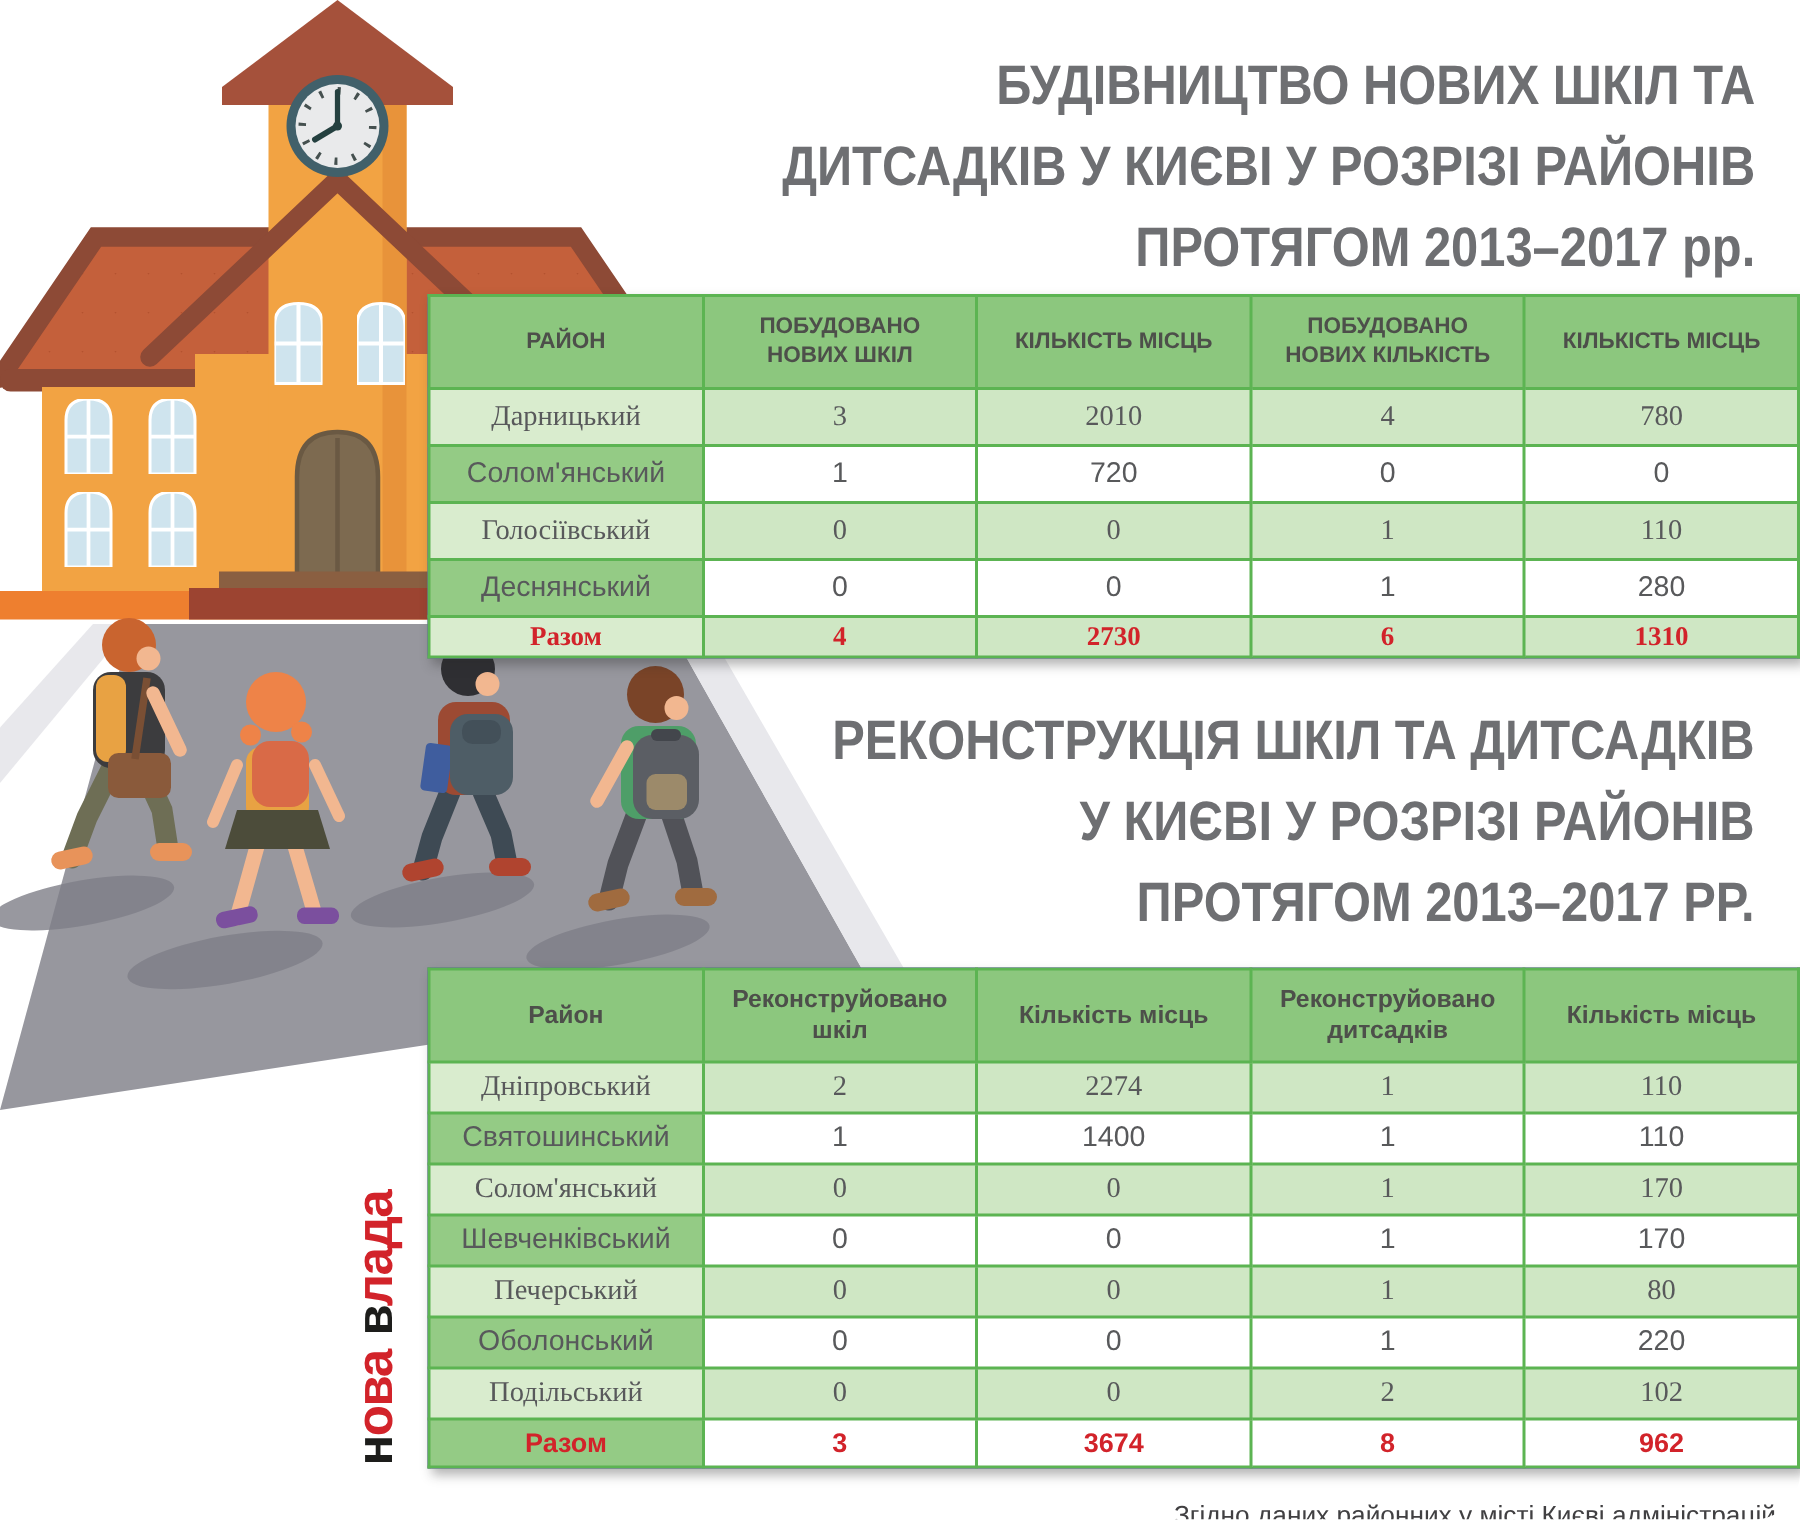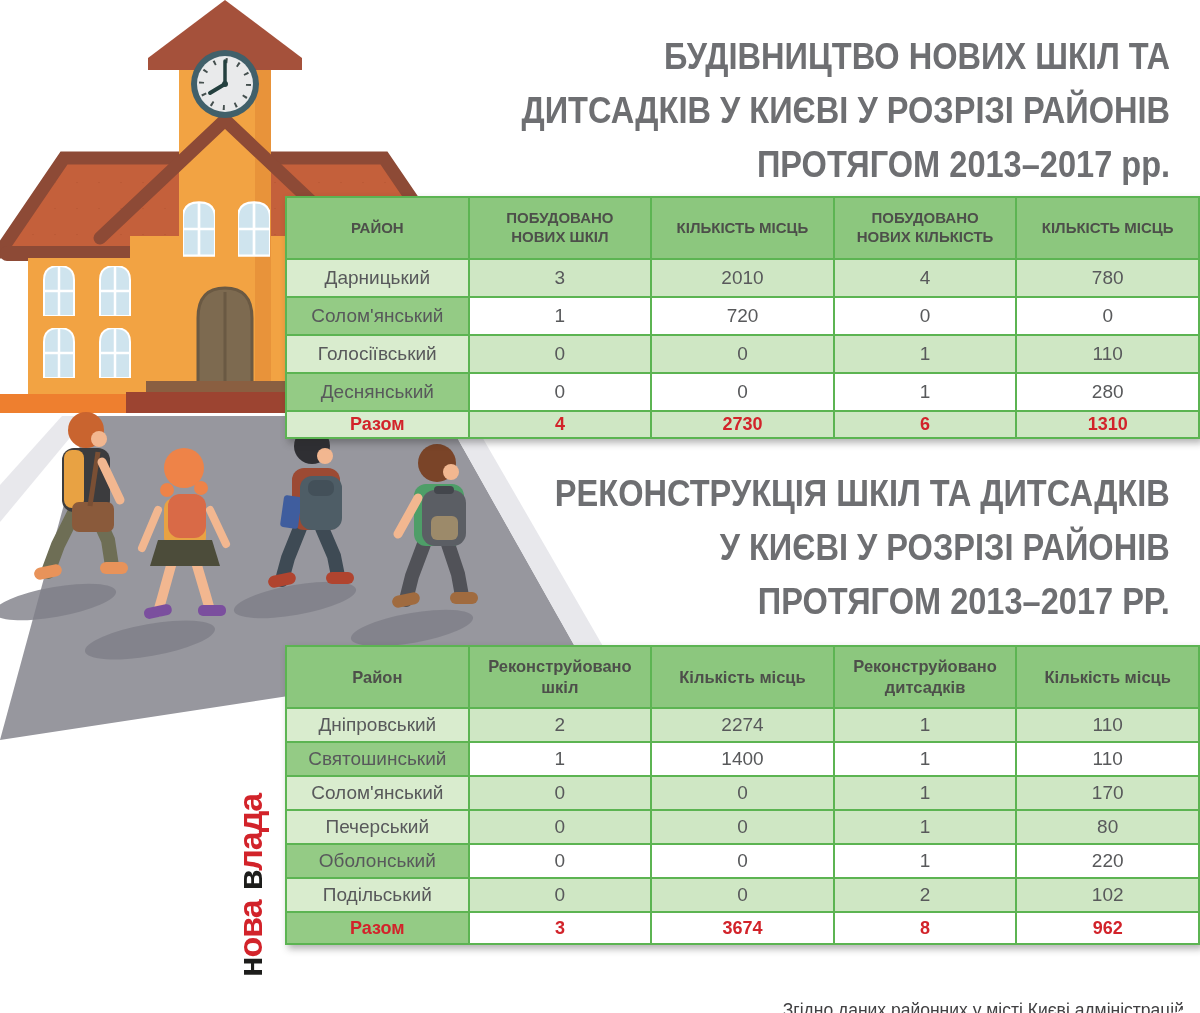--- a/index.html
+++ b/index.html
@@ -18,21 +18,21 @@
         box-shadow:3px 4px 7px rgba(40,40,40,.35);}
   #table1{top:196px;}
   #table2{top:645px;}
   .datatable th{background:#8cc77e;color:#4d4f4a;font-weight:bold;height:56px;
         border:2px solid #5cb452;padding:2px 10px;text-align:center;line-height:1.25;}
   #table1 th{font-size:15px;}
   #table2 th{font-size:16.5px;}
   .datatable td{border:2px solid #5cb452;text-align:center;color:#58595b;
         font-size:19px;height:36px;padding:0 6px;}
   #table2 td{height:32px;}
-  tr.odd td{background:#cfe7c4;}
+  tr.odd td{background:#cfe7c4;font-family:Liberation Serif, serif;}
   tr.odd td:first-child{background:#d9ecce;}
   tr.even td{background:#ffffff;}
   tr.even td:first-child{background:#94cb85;}
   tr.total td{color:#d2232a;font-weight:bold;font-size:18px;height:25px;}
   #table2 tr.total td{height:30px;}
 
   .footnote{position:absolute;right:16px;top:981px;z-index:3;font-size:17.5px;color:#414042;margin-top:19px;}
 
   .logo{position:absolute;left:231px;top:977px;z-index:3;white-space:nowrap;
         transform:rotate(-90deg);transform-origin:0 0;
@@ -262,20 +262,27 @@
           <td>1</td>
           <td>110</td>
         </tr>
         <tr class="odd">
           <td>Солом'янський</td>
           <td>0</td>
           <td>0</td>
           <td>1</td>
           <td>170</td>
         </tr>
+        <tr class="even">
+          <td>Шевченківський</td>
+          <td>0</td>
+          <td>0</td>
+          <td>1</td>
+          <td>170</td>
+        </tr>
         <tr class="odd">
           <td>Печерський</td>
           <td>0</td>
           <td>0</td>
           <td>1</td>
           <td>80</td>
         </tr>
         <tr class="even">
           <td>Оболонський</td>
           <td>0</td>

